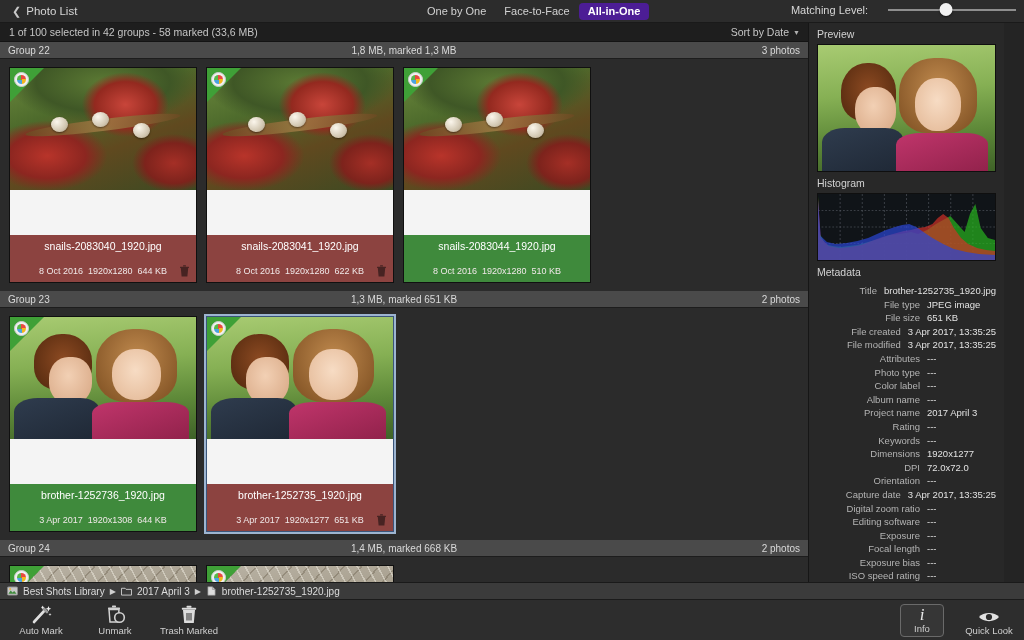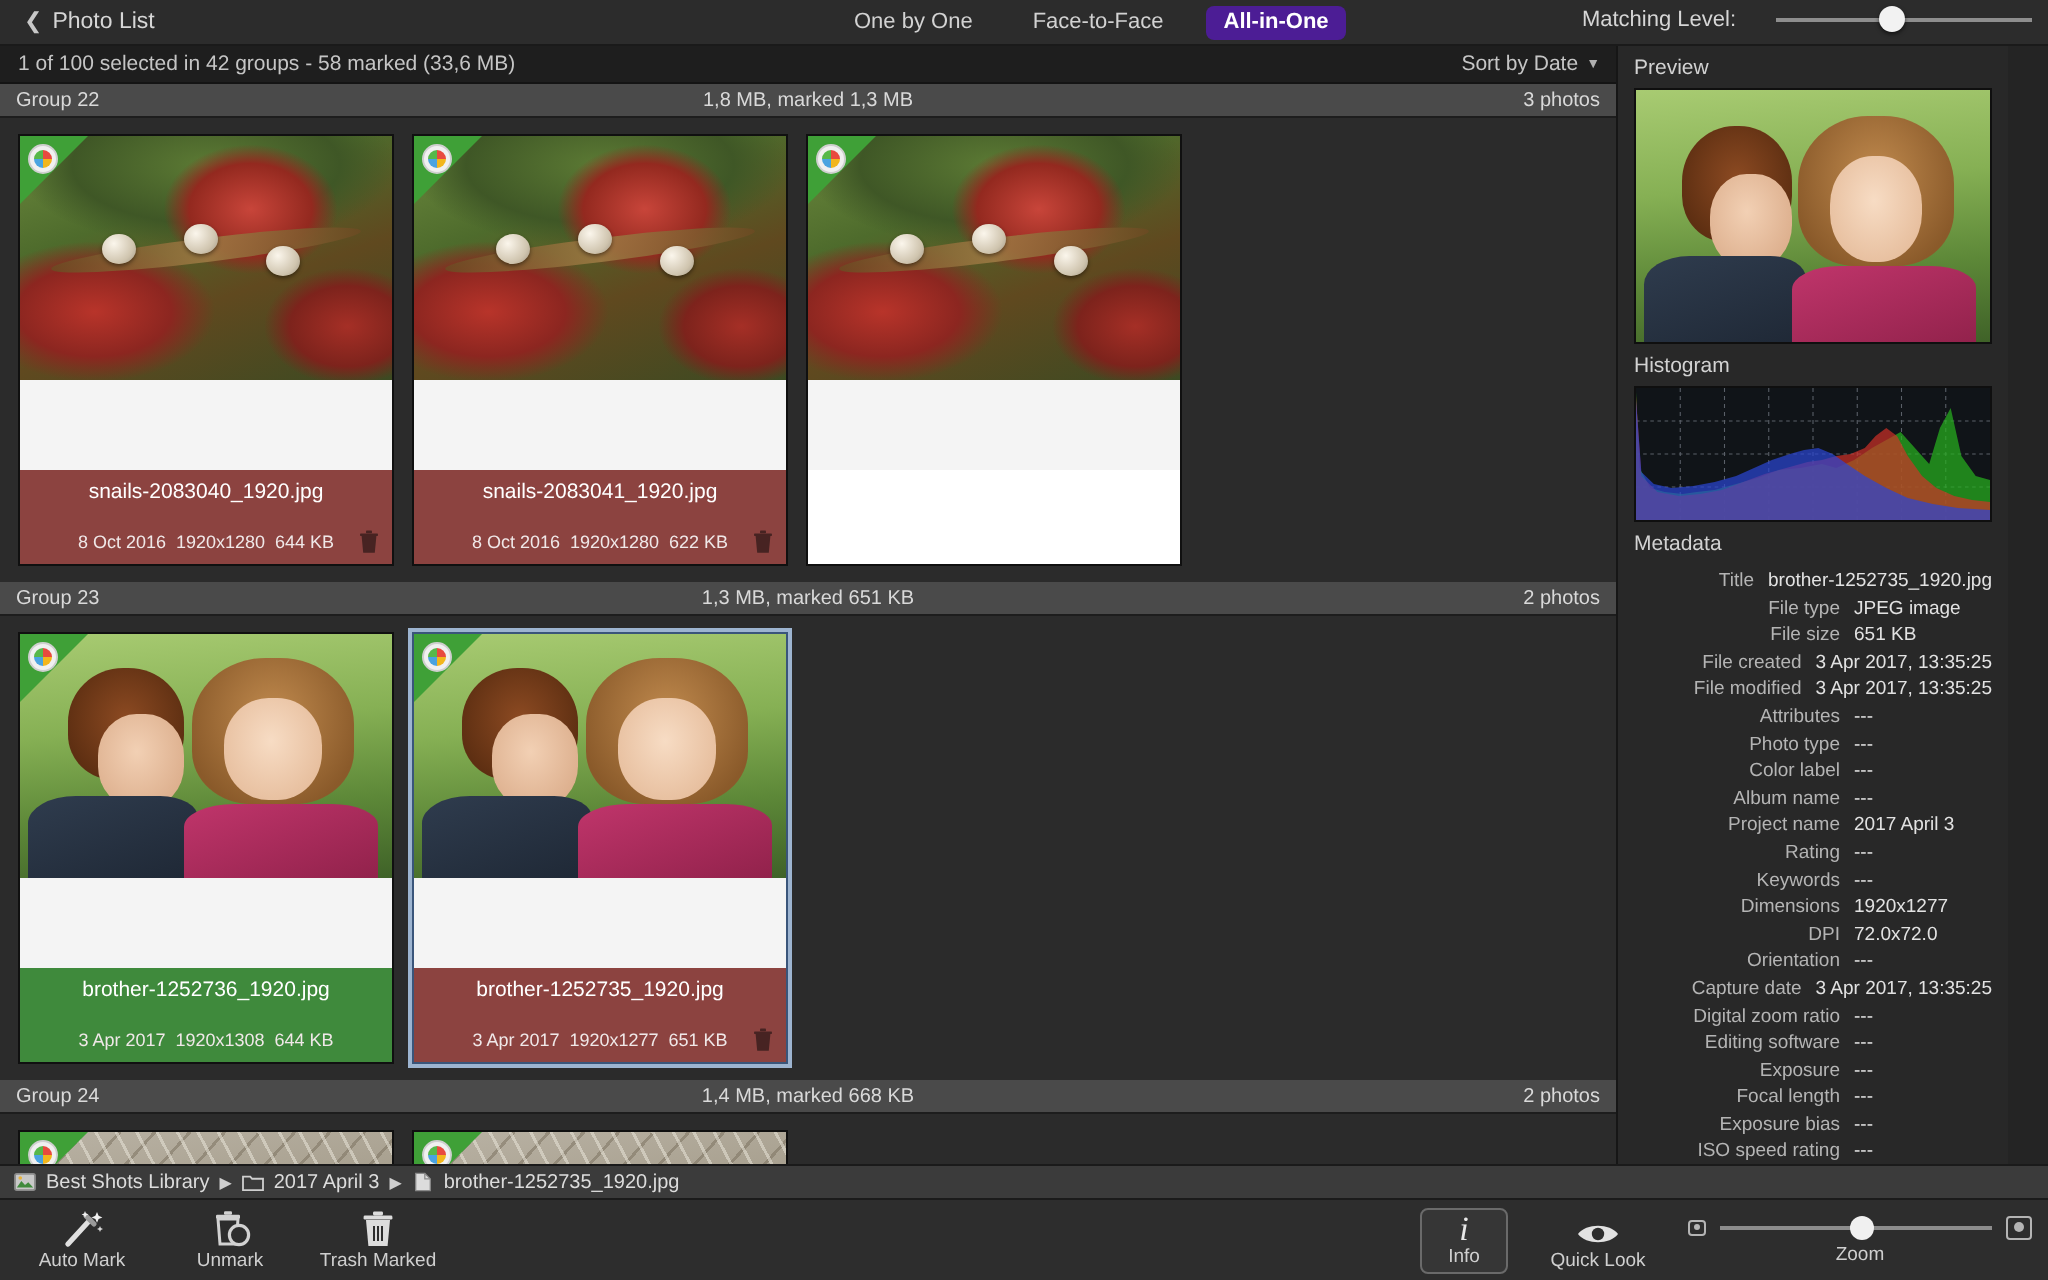--- a/index.html
+++ b/index.html
@@ -15,21 +15,21 @@
 
   
   .topbar {
     height: 23px; background: #2c2c2c; border-bottom: 1px solid #1a1a1a;
     display: flex; align-items: center; position: relative; flex: 0 0 23px;
   }
   .back-btn { display: flex; align-items: center; gap: 5px; padding-left: 12px; cursor: default; }
   .chev { font-size: 11px; color: #c8c8c8; line-height: 1; }
   .back-label { font-size: 11.5px; color: #d6d6d6; }
 
-  .mode-tabs { position: absolute; left: 418px; top: 3px; display: flex; gap: 12px; align-items: center; }
+  .mode-tabs { position: absolute; left: 418px; top: 3px; display: flex; gap: 0; align-items: center; }
   .mode-tab {
     font-size: 11px; color: #d2d2d2; padding: 2px 9px; border-radius: 4px;
     line-height: 13px; cursor: default; white-space: nowrap;
   }
   .mode-tab.active { background: #4c1d95; color: #fff; font-weight: bold; }
 
   .matching {
     position: absolute; right: 8px; top: 3px; display: flex; align-items: center; gap: 20px;
   }
   .matching-label { font-size: 11px; color: #d6d6d6; }
@@ -290,20 +290,24 @@
                   <div class="sh1"></div>
                   <div class="sh2"></div>
                   <div class="sh3"></div>
                 </div>
                 <div class="badge-tri"></div>
                 <div class="badge-dot">
                   <div class="inner"></div>
                 </div>
               </div>
               <div class="thumb-white"></div>
+              <div class="caption keep">
+                <span class="cap-name">snails-2083044_1920.jpg</span>
+                <span class="cap-meta">8 Oct 2016&nbsp;&nbsp;1920x1280&nbsp;&nbsp;510 KB</span>
+              </div>
             </div>
           </div>
           <div class="group-header">
             <span class="gh-name">Group 23</span>
             <span class="gh-size">1,3 MB, marked 651 KB</span>
             <span class="gh-count">2 photos</span>
           </div>
           <div class="group-body">
             <div class="thumb">
               <div class="thumb-img">
@@ -593,30 +597,15 @@
       <div class="tb-btn">
         <span class="tb-ic">
           <svg width="22" height="14" viewBox="0 0 22 14">
             <path d="M1 7 C5 1.5, 17 1.5, 21 7 C17 12.5, 5 12.5, 1 7 Z" fill="#e2e2e2"></path>
             <circle cx="11" cy="7" r="3.1" fill="#2d2d2d"></circle>
           </svg>
         </span>
         <span class="tb-label">Quick Look</span>
       </div>
 
-      <div class="zoom-ctl">
-        <div class="zoom-row">
-          <span class="zoom-ic small">
-              <i></i>
-            </span>
-          <span class="zs">
-            <span class="track"></span>
-            <span class="knob" id="zoom-knob" style="left: 52%;"></span>
-          </span>
-          <span class="zoom-ic big">
-              <i></i>
-            </span>
-        </div>
-        <span class="tb-label">Zoom</span>
-      </div>
     </div>
   </div>
 </div>
 
 </body></html>

